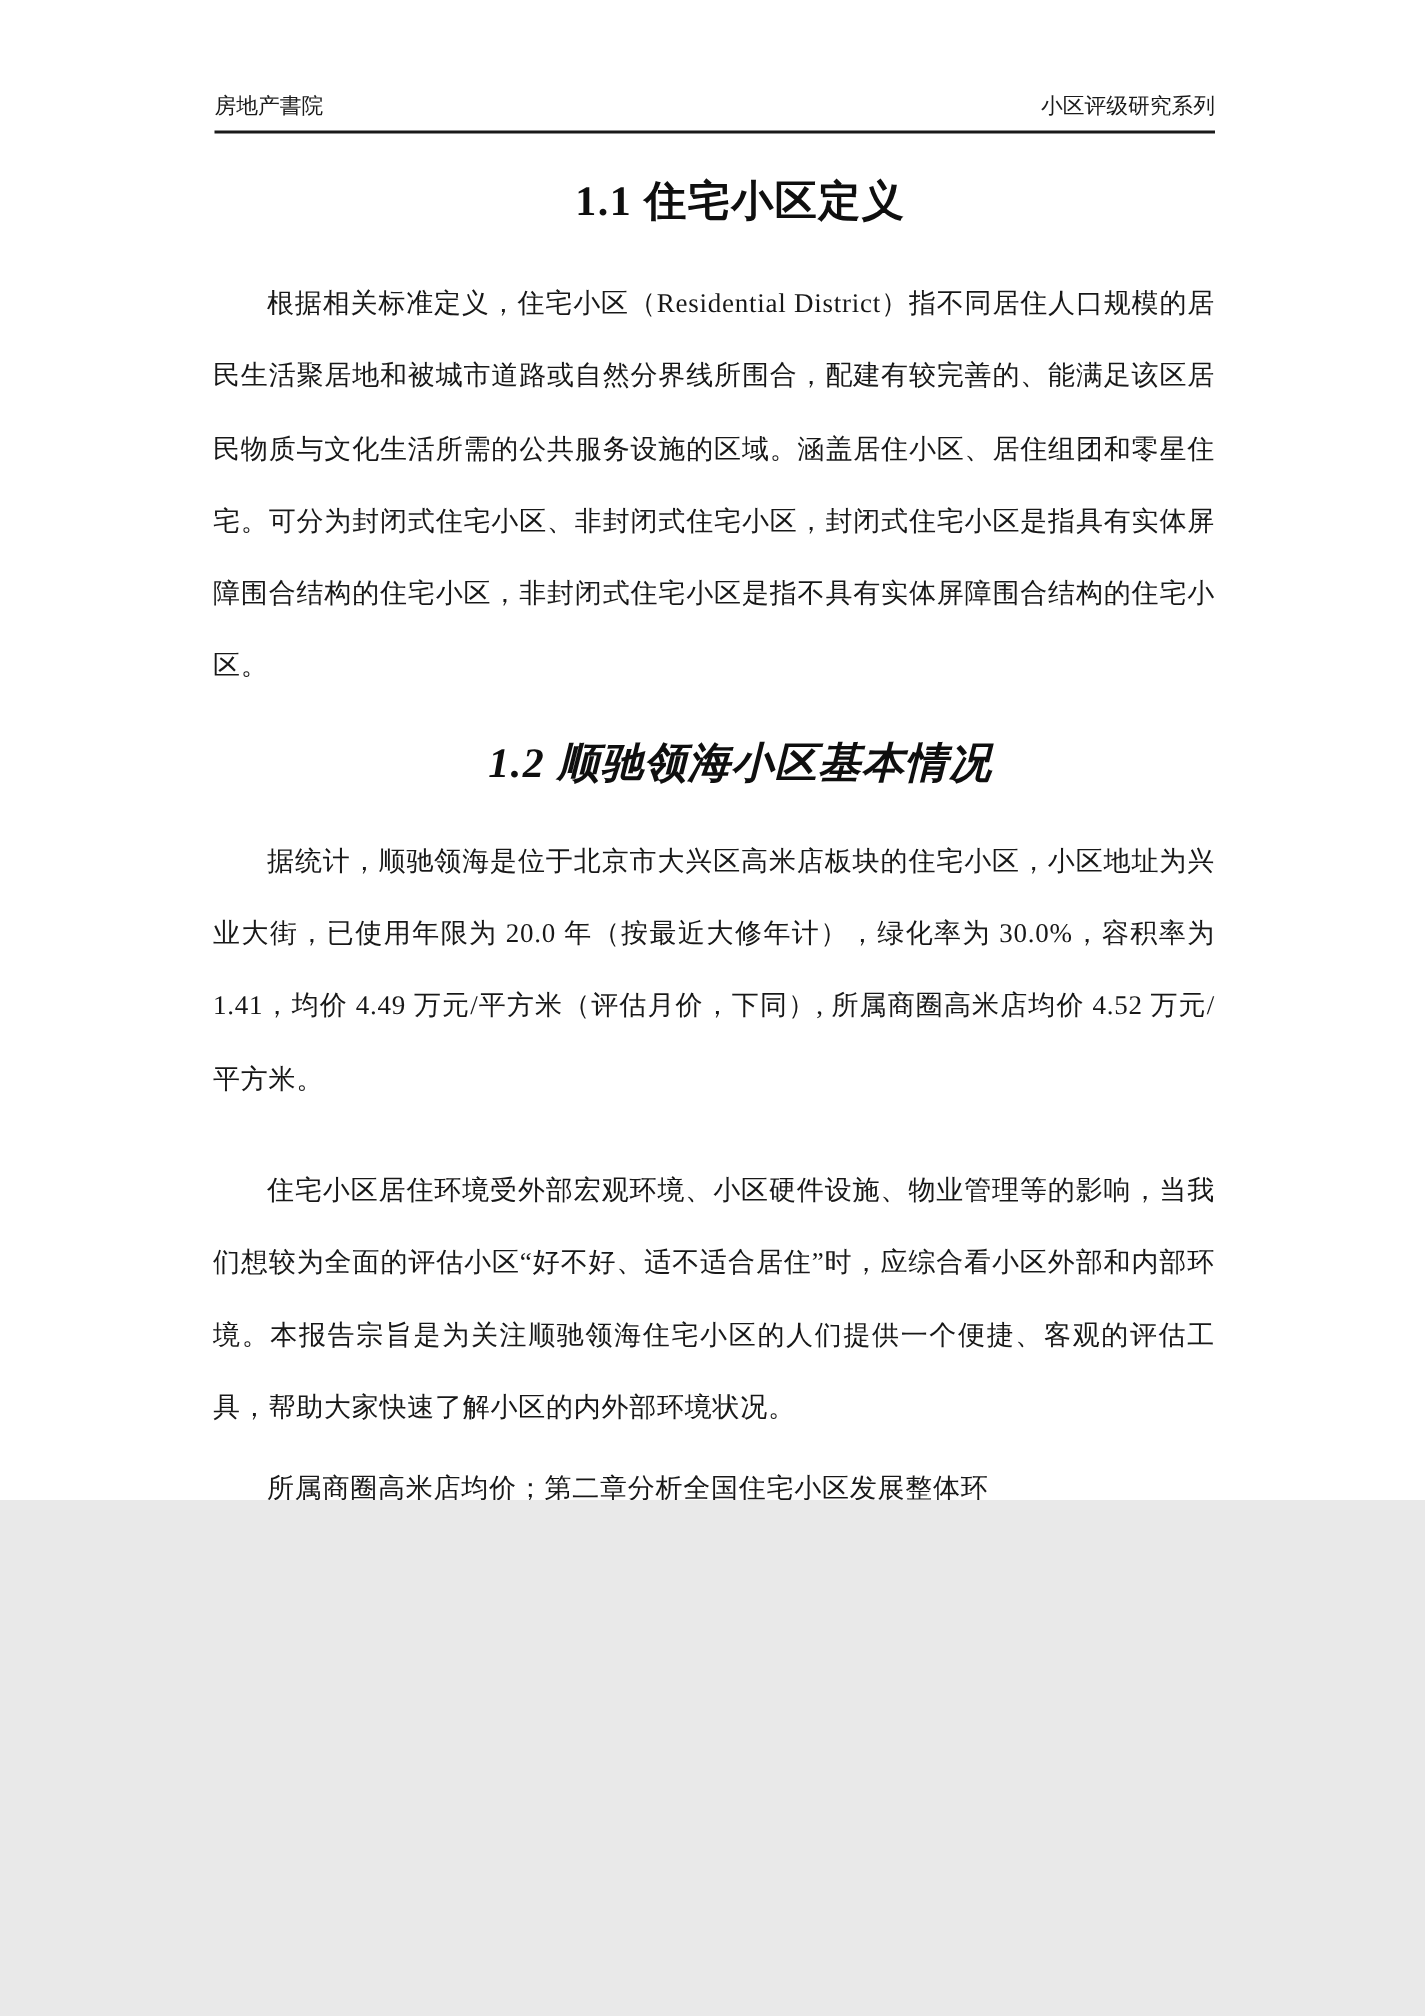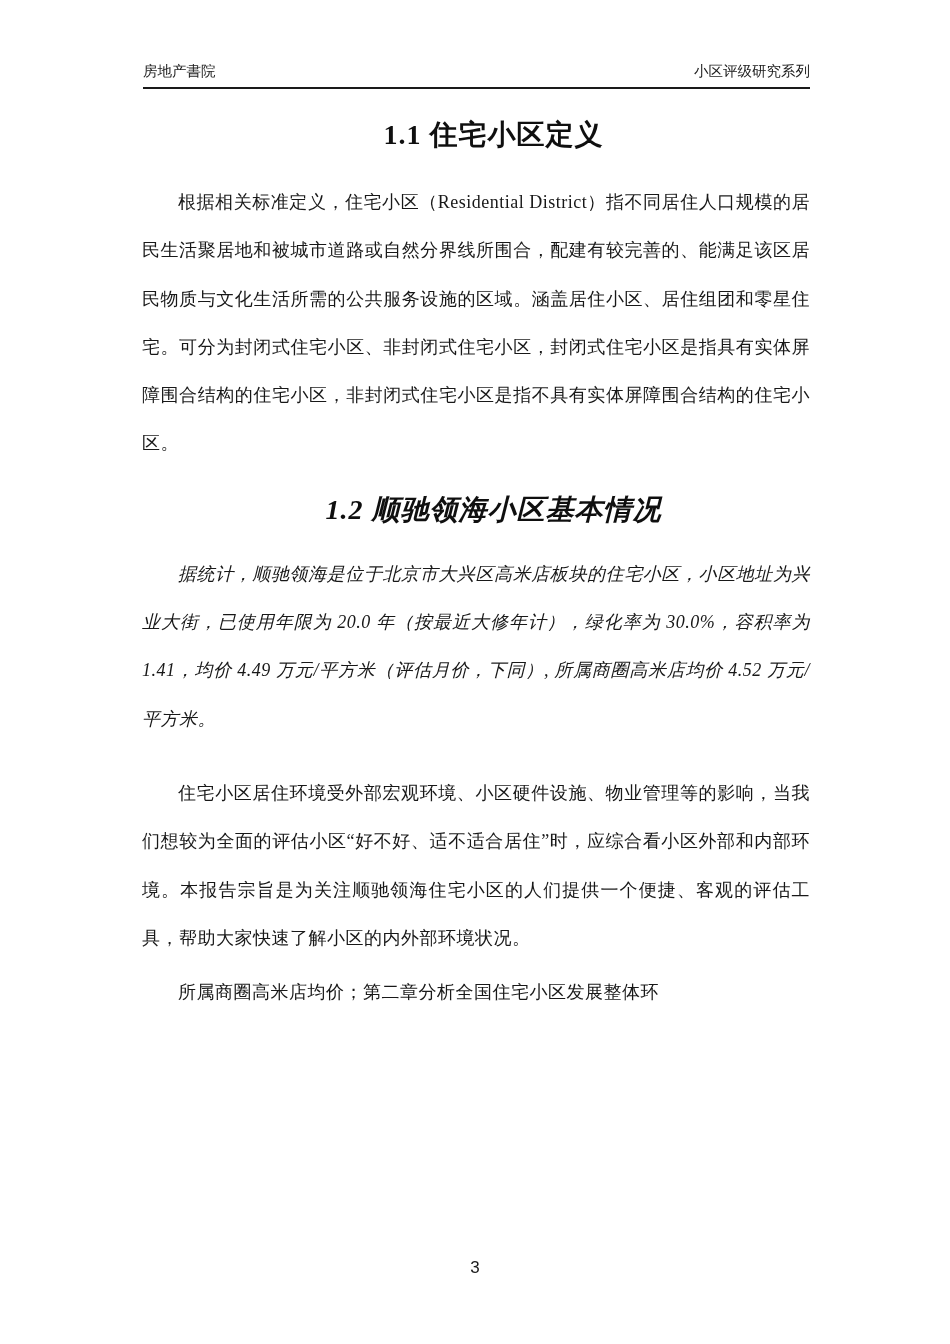--- a/index.html
+++ b/index.html
@@ -4,21 +4,21 @@
 <style>
   * { margin: 0; padding: 0; box-sizing: border-box; }
   html, body { background: #e9e9e9; }
   body {
     width: 950px; height: 1344px;
     font-family: "Liberation Serif", "DejaVu Serif", serif;
     color: #141414;
   }
   .page {
     position: relative;
-    width: 950px; height: 1344px;
+    width: 950px; height: 1000px;
     background: #ffffff;
     overflow: hidden;
   }
   
   .page-header {
     position: absolute;
     left: 143px; right: 140px; top: 63px;
     display: flex;
     justify-content: space-between;
     align-items: flex-end;
@@ -57,21 +57,21 @@
   .para {
     font-size: 18px;
     line-height: 48.3px;
     letter-spacing: 0.5px;
     text-align: justify;
     text-justify: inter-character;
     text-indent: 2em;
     color: #181818;
   }
   .p-1 { margin-top: 27px; }
-  .p-2 { margin-top: 24px; font-style: italic; }
+  .p-2 { margin-top: 24px; }
   .p-3 { margin-top: 26px; }
   .p-4 { margin-top: 6px; }
   
   .page-footer {
     position: absolute;
     left: 0; right: 0; top: 1258px;
     text-align: center;
     font-size: 17px;
     font-family: "Liberation Sans", "DejaVu Sans", sans-serif;
     color: #1b1b1b;

